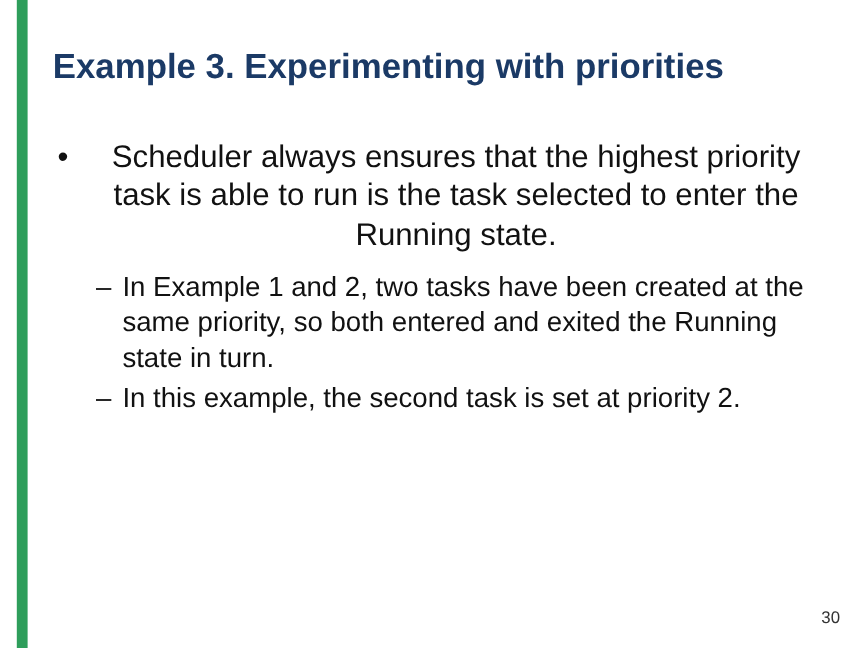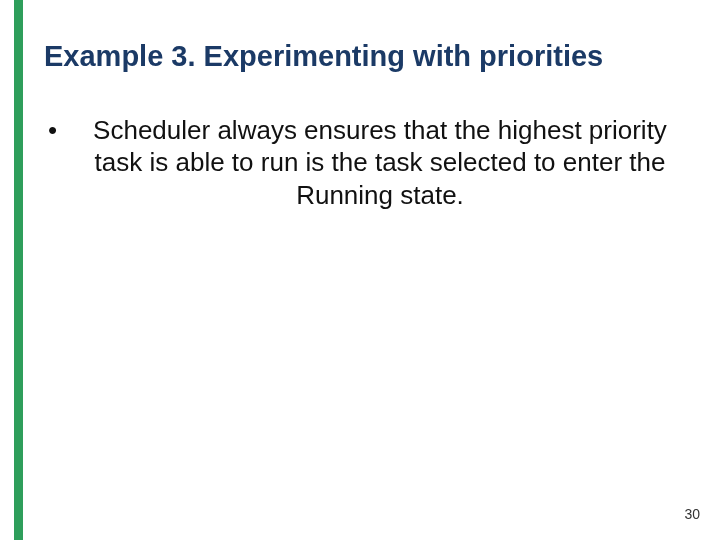--- a/index.html
+++ b/index.html
@@ -84,17 +84,19 @@
 <body>
 
 <div class="slide">
   <div class="left-bar"></div>
 
   <div class="content">
     <div class="title">Example 3. Experimenting with priorities</div>
 
     <div class="bullet-l1">Scheduler always ensures that the highest priority task is able to run is the task selected to enter the Running state.</div>
 
+    <div class="bullet-l2">In Example 1 and 2, two tasks have been created at the same priority, so both entered and exited the Running state in turn.</div>
 
+    <div class="bullet-l2">In this example, the second task is set at priority 2.</div>
   </div>
 
   <div class="page-number">30</div>
 </div>
 
 </body></html>

